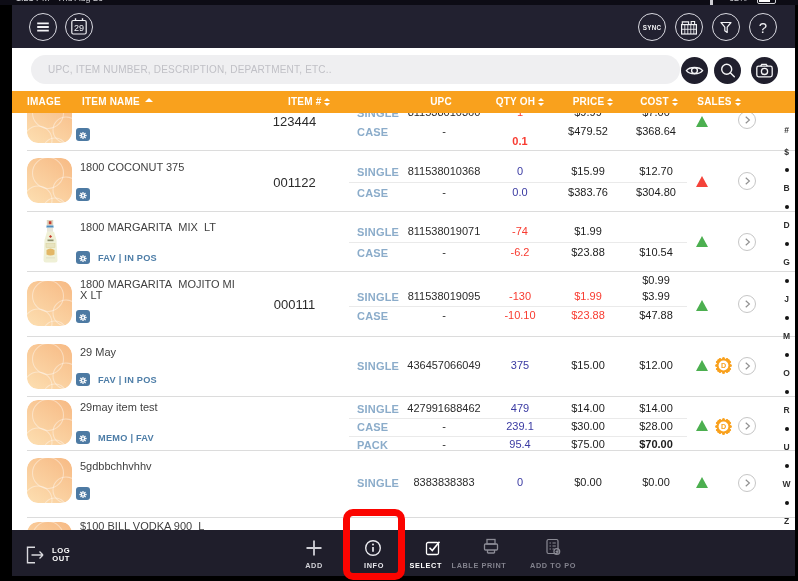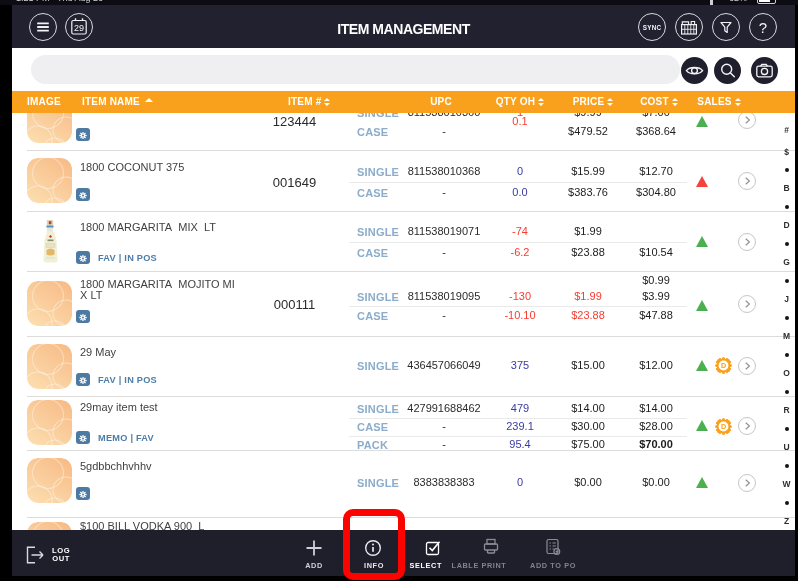--- a/index.html
+++ b/index.html
@@ -137,21 +137,20 @@
         <path d="M7.2 9.4h11.6M7.2 13h11.6M7.2 16.6h11.6" stroke="#f2f2f5" stroke-width="1.8"></path>
       </svg>
 </div>
 <div class="cir" style="left:65.4px;top:13.3px;">
 <svg width="26" height="26" viewBox="0 0 26 26">
 <rect x="5.8" y="6.5" width="14.4" height="13.5" rx="1.5" fill="none" stroke="#f2f2f5" stroke-width="1.2"></rect>
 <path d="M9.5 4.2v2.6M16.5 4.2v2.6" stroke="#f2f2f5" stroke-width="1.4"></path>
 <text x="13" y="16.8" font-family="Liberation Sans" font-size="9" fill="#f2f2f5" text-anchor="middle">29</text>
 </svg>
 </div>
-<div id="title">ITEM MANAGEMENT</div>
 <div class="cir" style="left:637.8px;top:13px;">
 <svg width="26" height="26" viewBox="0 0 26 26">
         <text x="13" y="15.6" font-family="Liberation Sans" font-size="6.3" font-weight="bold" letter-spacing="0.2" fill="#f2f2f5" text-anchor="middle">SYNC</text>
       </svg>
 </div>
 <div class="cir" style="left:674.8px;top:13px;">
 <svg width="26" height="26" viewBox="0 0 26 26">
 <rect x="5.6" y="10.6" width="14.8" height="9.4" fill="none" stroke="#f2f2f5" stroke-width="1.2"></rect>
 <path d="M5.6 15.3h14.8M8.8 10.6v9.4M11.8 10.6v9.4M14.8 10.6v9.4M17.8 10.6v9.4" stroke="#f2f2f5" stroke-width="0.85"></path>
 <path d="M6.3 10.6 V7.9 H12.6 V10.2 M15.2 10.6 V7.5 H18.6 V10.6" fill="none" stroke="#f2f2f5" stroke-width="1.1"></path>
@@ -163,20 +162,21 @@
       </svg>
 </div>
 <div class="cir" style="left:748.8px;top:13px;">
 <svg width="26" height="26" viewBox="0 0 26 26">
         <text x="13" y="18.6" font-family="Liberation Sans" font-size="15" fill="#f2f2f5" text-anchor="middle">?</text>
       </svg>
 </div>
 
 <div id="search"></div>
 <div id="pill"></div>
+<div id="ph-text">UPC, ITEM NUMBER, DESCRIPTION, DEPARTMENT, ETC..</div>
 <div class="dcir" style="left:680.8px;top:56.5px;">
 <svg width="27" height="27" viewBox="0 0 27 27">
 <path d="M5.4 13.6 C8.6 9.4 18.4 9.4 21.6 13.6 C18.4 17.8 8.6 17.8 5.4 13.6 Z" fill="none" stroke="#f5f5f7" stroke-width="1.35"></path>
 <circle cx="13.5" cy="13.6" r="2.9" fill="none" stroke="#f5f5f7" stroke-width="1.35"></circle>
 </svg>
 </div>
 <div class="dcir" style="left:714.3px;top:56.5px;">
 <svg width="27" height="27" viewBox="0 0 27 27">
 <circle cx="12.7" cy="12.2" r="5" fill="none" stroke="#f5f5f7" stroke-width="1.4"></circle>
 <path d="M16.3 15.8 L20.3 19.8" stroke="#f5f5f7" stroke-width="1.4" stroke-linecap="round"></path>
@@ -211,37 +211,37 @@
 <div class="gearbtn" style="left:76px;top:128px;"><svg width="14" height="13">
             <use href="#gearw"></use>
           </svg></div>
 <div class="lab" style="top:107.5px;">SINGLE</div>
 <div class="upc" style="top:107px;">811538010360</div>
 <div class="qty red" style="top:107px;">1</div>
 <div class="price" style="top:107px;">$9.99</div>
 <div class="cost" style="top:107px;">$7.00</div>
 <div class="lab" style="top:127px;">CASE</div>
 <div class="upc" style="top:126px;">-</div>
-<div class="qty red" style="top:116px;">0.1</div>
+<div class="qty red" style="top:136px;font-weight:bold;">0.1</div>
 <div class="price" style="top:126px;">$479.52</div>
 <div class="cost" style="top:126px;">$368.64</div>
 <div class="tri" style="top:115.5px;"></div>
 <div class="chev" style="top:111px;"><svg width="16" height="16" viewBox="0 0 18 18">
             <use href="#chv"></use>
           </svg></div>
 <div class="sep" style="top:150px;"></div>
 
 <svg class="thumb" style="top:158px;" width="45" height="45">
           <use href="#ph"></use>
         </svg>
 <div class="name" style="left:80px;top:162px;">1800 COCONUT 375</div>
 <div class="gearbtn" style="left:76px;top:188px;"><svg width="14" height="13">
             <use href="#gearw"></use>
           </svg></div>
-<div class="inum" style="top:175.5px;">001649</div>
+<div class="inum" style="top:175.5px;">001122</div>
 <div class="lab" style="top:167px;">SINGLE</div>
 <div class="upc" style="top:166px;">811538010368</div>
 <div class="qty blue" style="top:166px;">0</div>
 <div class="price" style="top:166px;">$15.99</div>
 <div class="cost" style="top:166px;">$12.70</div>
 <div class="ssep" style="top:182px;"></div>
 <div class="lab" style="top:188px;">CASE</div>
 <div class="upc" style="top:187px;">-</div>
 <div class="qty blue" style="top:187px;">0.0</div>
 <div class="price" style="top:187px;">$383.76</div>

